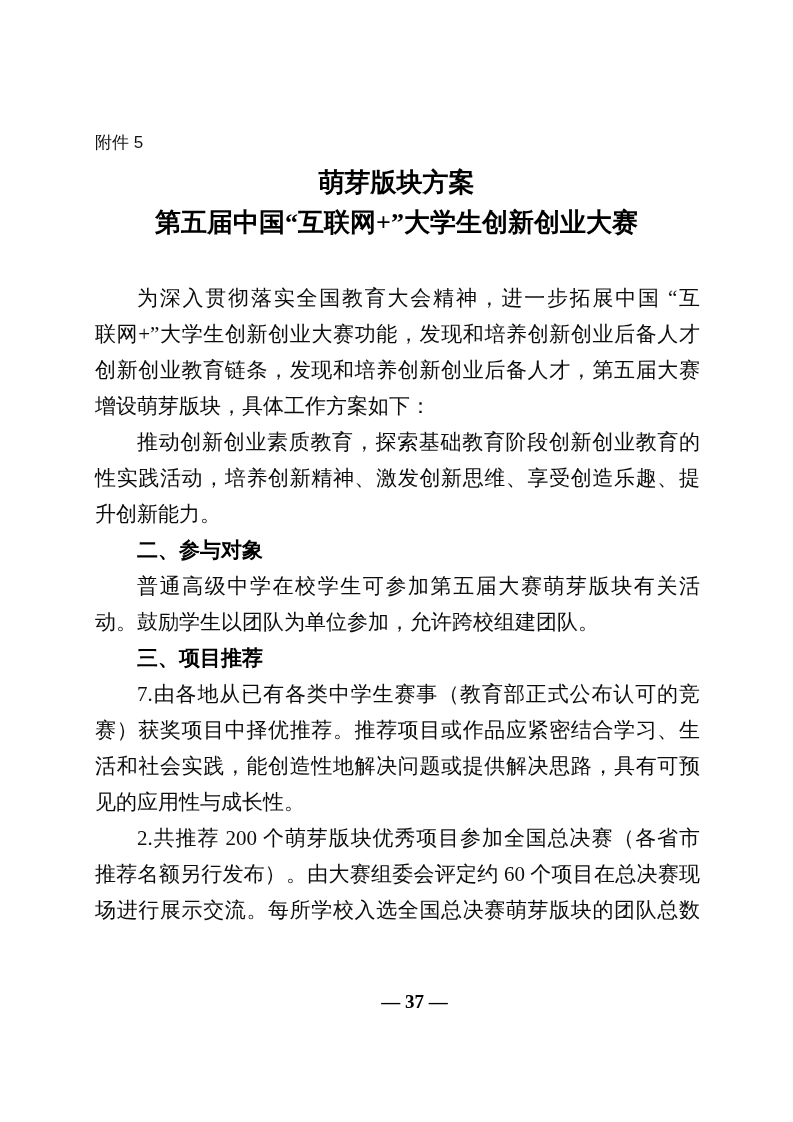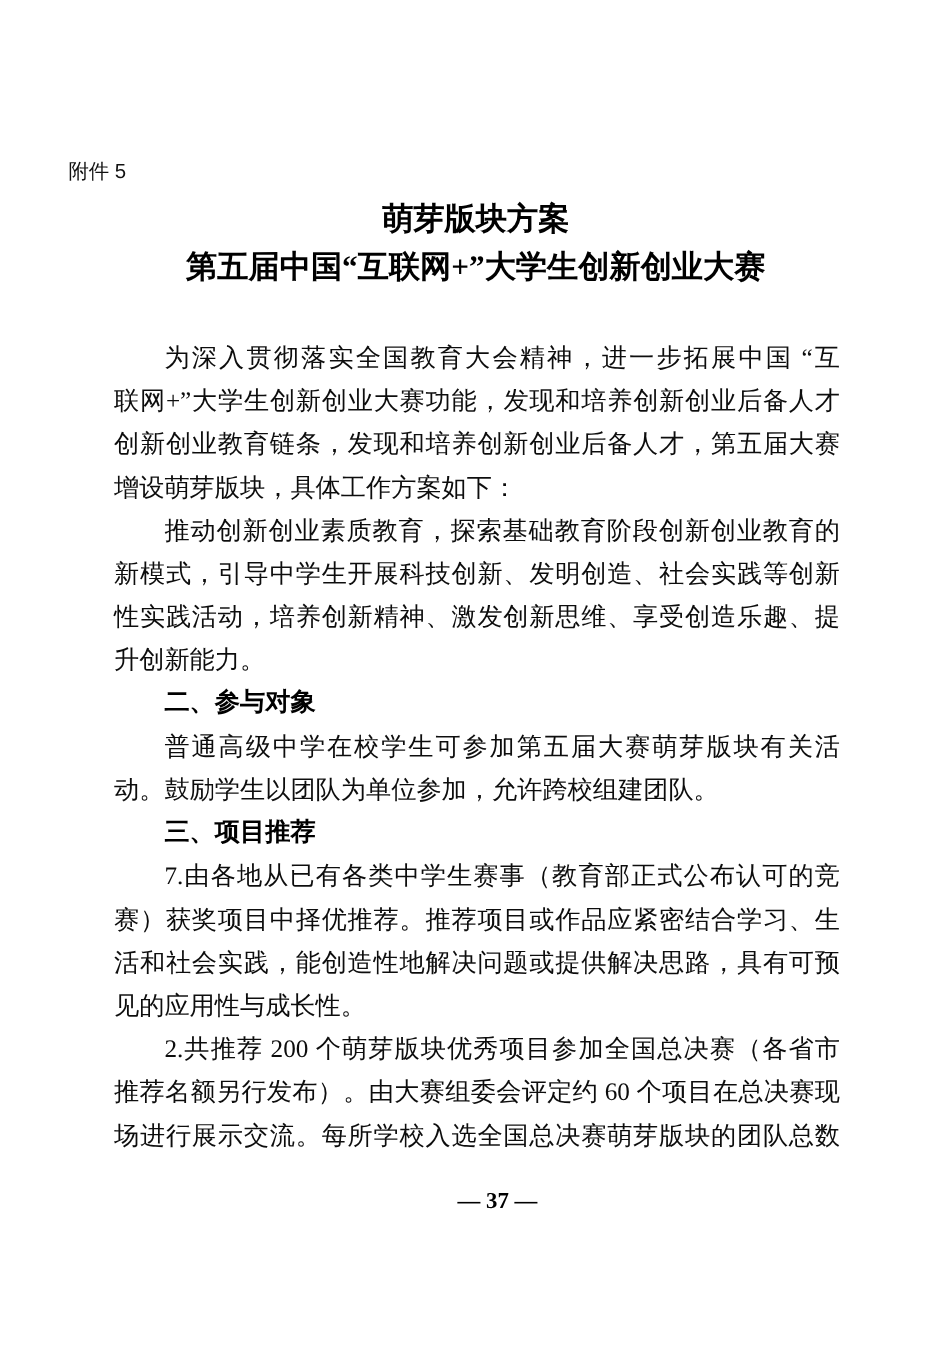--- a/index.html
+++ b/index.html
@@ -8,21 +8,21 @@
     width: 793px;
     height: 1122px;
     background: #ffffff;
     color: #000000;
     overflow: hidden;
     box-sizing: border-box;
     padding-top: 131px;
     font-family: "Liberation Serif", "DejaVu Serif", serif;
   }
   .attachment {
-    margin-left: 57px;
+    margin-left: 95px;
     font-family: "Liberation Sans", "DejaVu Sans", sans-serif;
     font-size: 17px;
     line-height: 24px;
     color: #111111;
   }
   .doc-title {
     margin-top: 8px;
     text-align: center;
     font-family: "Liberation Serif", "DejaVu Serif", serif;
     font-weight: bold;
@@ -78,21 +78,20 @@
 
   <div class="doc-body">
       <div class="para">
         <div class="line first">为深入贯彻落实全国教育大会精神，进一步拓展中国 “互</div>
         <div class="line">联网+”大学生创新创业大赛功能，发现和培养创新创业后备人才</div>
         <div class="line">创新创业教育链条，发现和培养创新创业后备人才，第五届大赛</div>
         <div class="line last">增设萌芽版块，具体工作方案如下：</div>
       </div>
       <div class="para">
         <div class="line first">推动创新创业素质教育，探索基础教育阶段创新创业教育的</div>
-        <div class="line">新模式，引导中学生开展科技创新、发明创造、社会实践等创新</div>
         <div class="line">性实践活动，培养创新精神、激发创新思维、享受创造乐趣、提</div>
         <div class="line last">升创新能力。</div>
       </div>
       <div class="heading">二、参与对象</div>
       <div class="para">
         <div class="line first">普通高级中学在校学生可参加第五届大赛萌芽版块有关活</div>
         <div class="line last">动。鼓励学生以团队为单位参加，允许跨校组建团队。</div>
       </div>
       <div class="heading">三、项目推荐</div>
       <div class="para">

